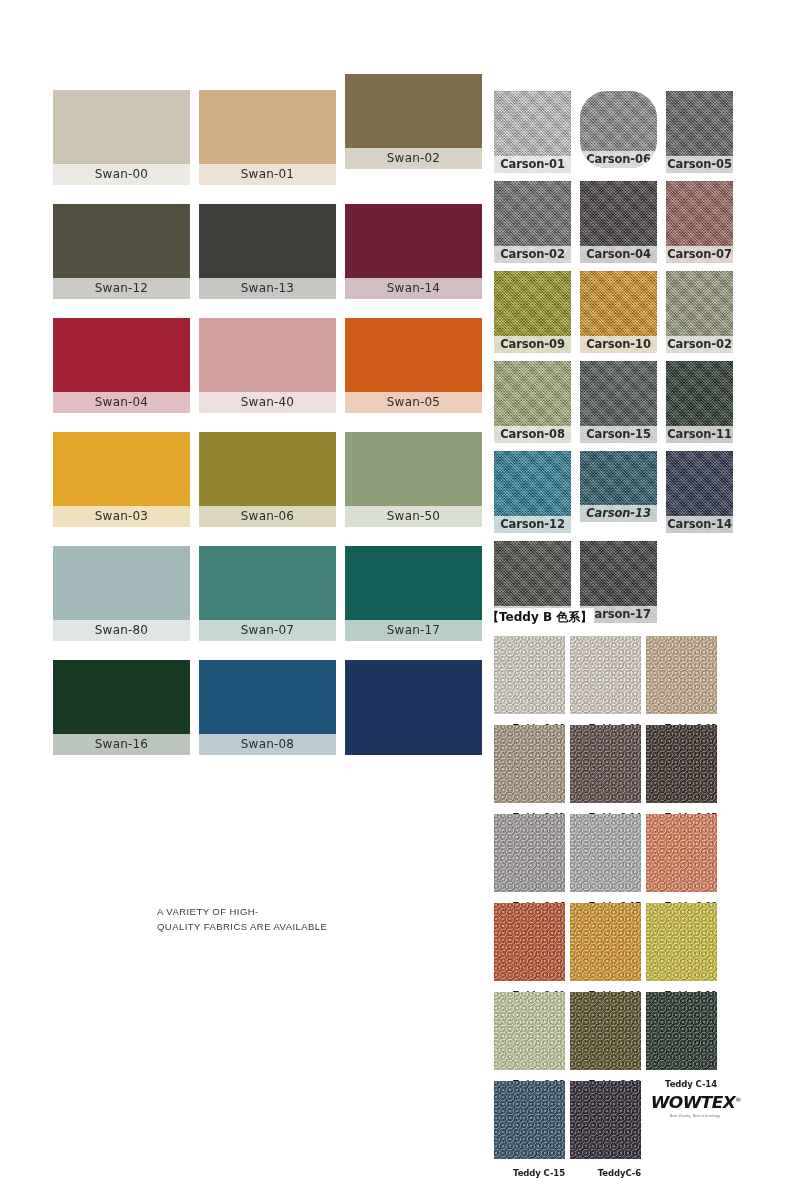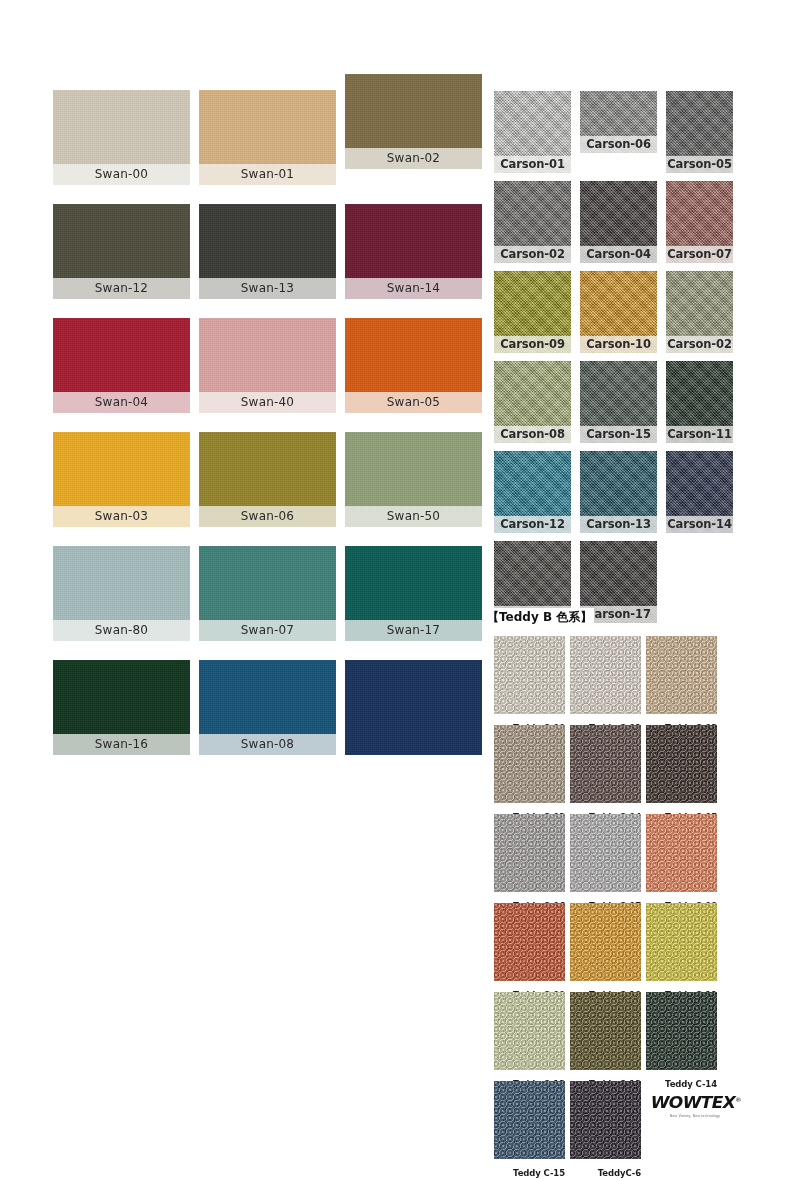--- a/index.html
+++ b/index.html
@@ -248,21 +248,21 @@
       </div>
       <div class="sw tex-swan" style="left: 345px; top: 660px; width: 137px; height: 95px;">
         <div class="fill" style="background: rgb(24, 50, 92);"></div>
       </div>
     </div>
   <div id="carson-grid" class="carson-grid">
       <div class="sw tex-carson" style="left: 494px; top: 91px; width: 77px; height: 82px;">
         <div class="fill" style="background: rgb(201, 201, 199);"></div>
         <div class="sw-label">Carson-01</div>
       </div>
-      <div class="sw tex-carson" style="left: 580px; top: 91px; width: 77px; height: 62px;">
+      <div class="sw tex-carson" style="left: 580px; top: 91px; width: 77px; height: 77px; border-radius: 27px;">
         <div class="fill" style="background: rgb(141, 141, 140);"></div>
         <div class="sw-label">Carson-06</div>
       </div>
       <div class="sw tex-carson" style="left: 666px; top: 91px; width: 67px; height: 82px;">
         <div class="fill" style="background: rgb(93, 93, 92);"></div>
         <div class="sw-label">Carson-05</div>
       </div>
       <div class="sw tex-carson" style="left: 494px; top: 181px; width: 77px; height: 82px;">
         <div class="fill" style="background: rgb(109, 106, 104);"></div>
         <div class="sw-label">Carson-02</div>
@@ -296,21 +296,21 @@
         <div class="sw-label">Carson-15</div>
       </div>
       <div class="sw tex-carson" style="left: 666px; top: 361px; width: 67px; height: 82px;">
         <div class="fill" style="background: rgb(30, 47, 34);"></div>
         <div class="sw-label">Carson-11</div>
       </div>
       <div class="sw tex-carson" style="left: 494px; top: 451px; width: 77px; height: 82px;">
         <div class="fill" style="background: rgb(31, 124, 147);"></div>
         <div class="sw-label">Carson-12</div>
       </div>
-      <div class="sw tex-carson" style="left: 580px; top: 451px; width: 77px; height: 82px;">
+      <div class="sw tex-carson" style="left: 580px; top: 451px; width: 77px; height: 71px; font-style: italic;">
         <div class="fill" style="background: rgb(29, 84, 101);"></div>
         <div class="sw-label">Carson-13</div>
       </div>
       <div class="sw tex-carson" style="left: 666px; top: 451px; width: 67px; height: 82px;">
         <div class="fill" style="background: rgb(34, 42, 70);"></div>
         <div class="sw-label">Carson-14</div>
       </div>
       <div class="sw tex-carson" style="left: 494px; top: 541px; width: 77px; height: 82px;">
         <div class="fill" style="background: rgb(70, 67, 63);"></div>
         <div class="sw-label">Carson-16</div>
@@ -386,19 +386,23 @@
       </div>
       <div class="td-cap" style="left: 494px; top: 1168px; width: 71px;">Teddy C-15</div>
       <div class="sw tex-teddy" style="left: 570px; top: 1081px; width: 71px; height: 78px;">
         <div class="fill" style="background: rgb(45, 36, 49);"></div>
       </div>
       <div class="td-cap" style="left: 570px; top: 1168px; width: 71px;">TeddyC-6</div>
     </div>
 
   <div id="teddy-section-header">【Teddy B 色系】</div>
 
+  <div id="tagline">
+    <div>A VARIETY OF HIGH-</div>
+    <div>QUALITY FABRICS ARE AVAILABLE</div>
+  </div>
 
   <div id="brand-logo">
     <div id="brand-wordmark"><span>WOWTEX</span><span id="brand-reg">®</span></div>
     <div id="brand-tagline">New Variety, New technology</div>
   </div>
 
 </div>
 
 </body></html>

